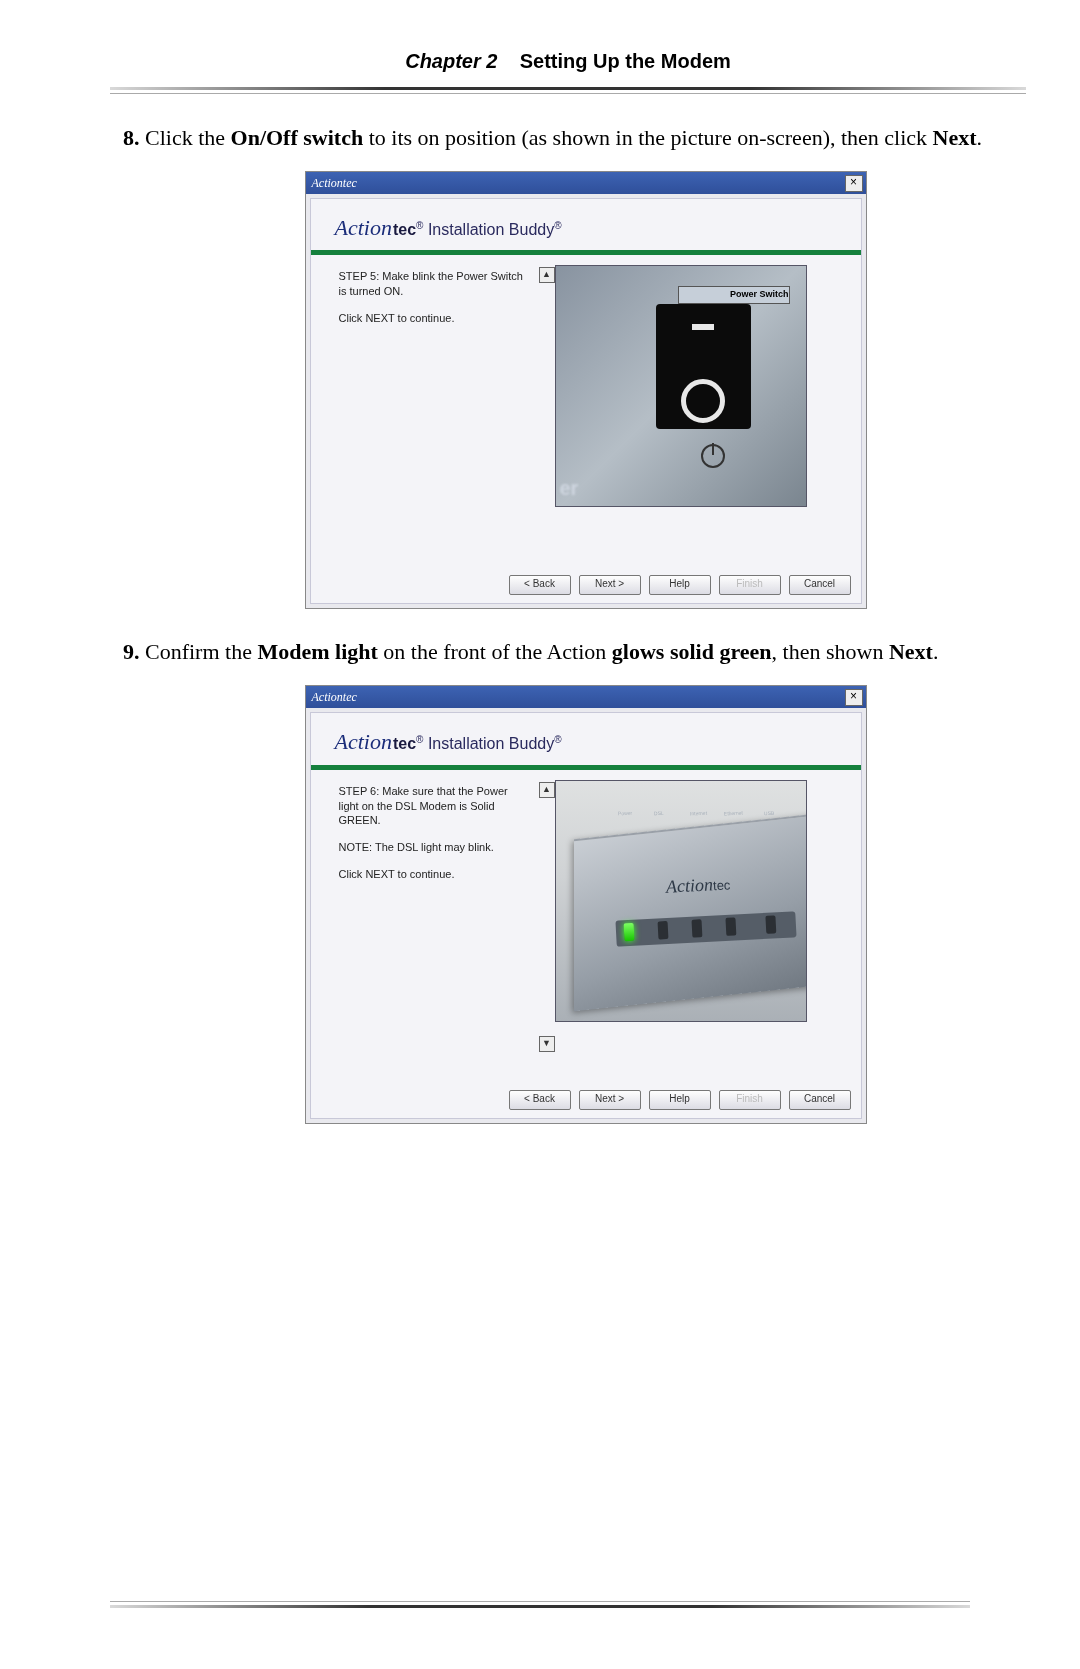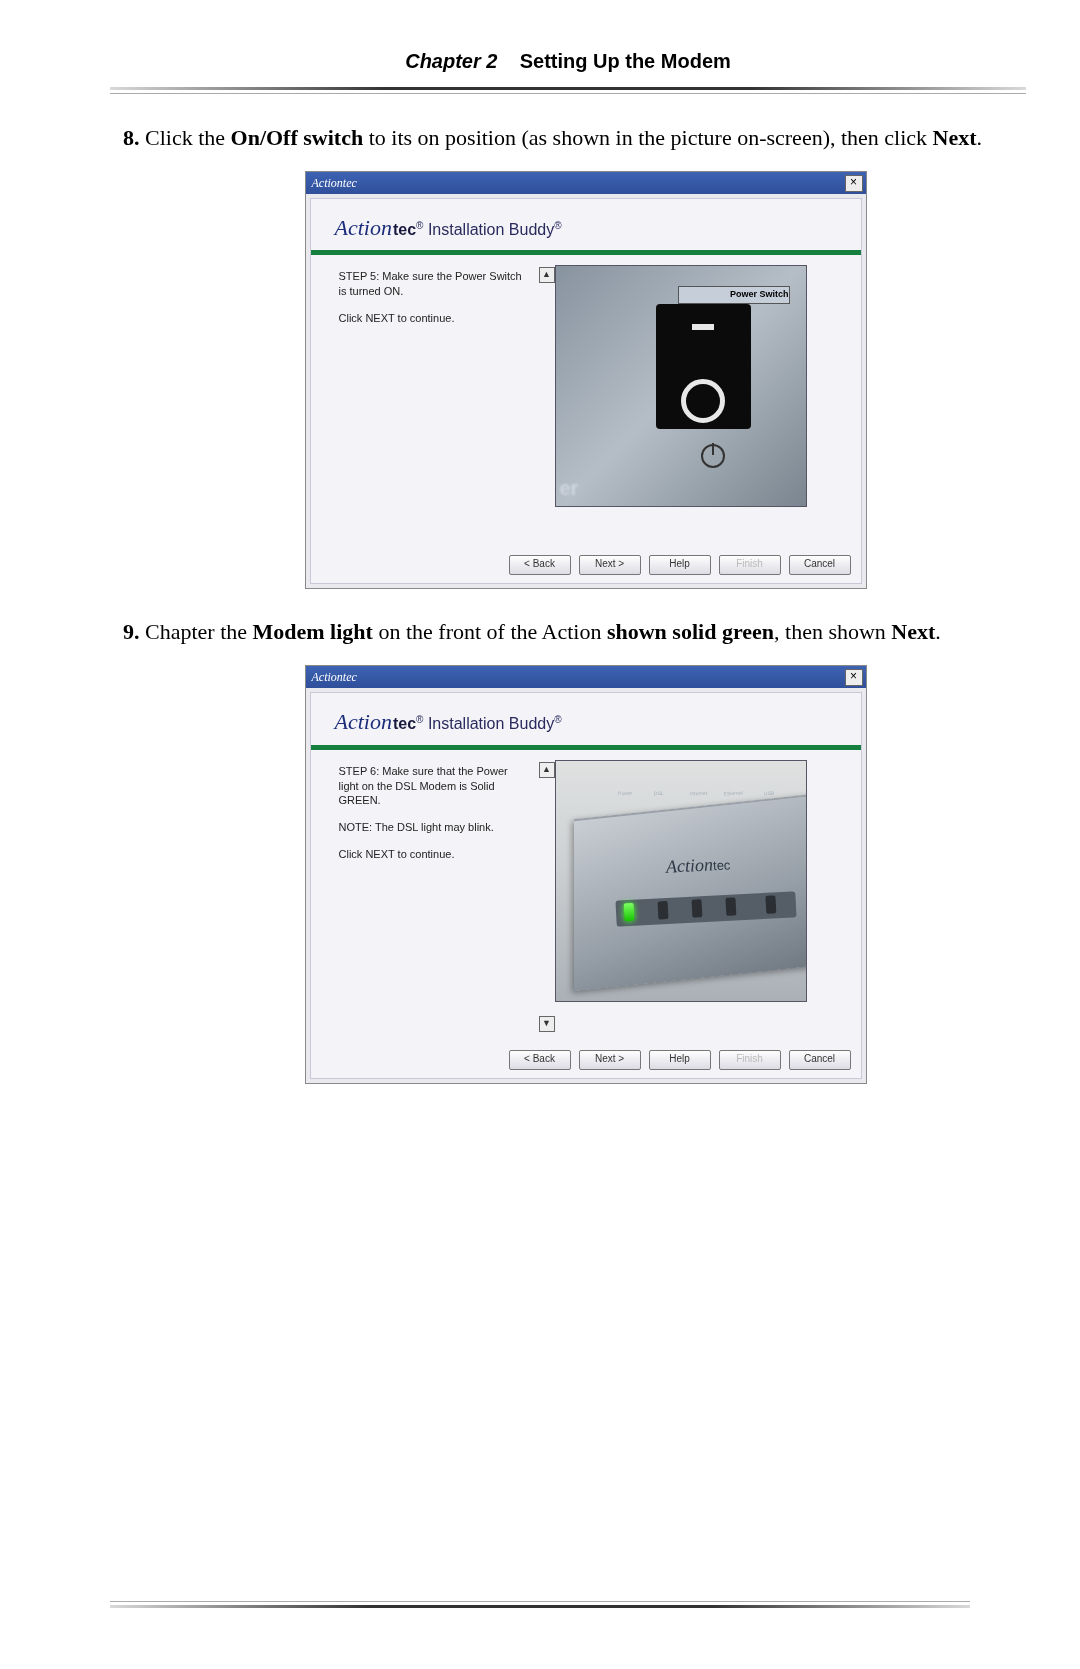--- a/index.html
+++ b/index.html
@@ -199,20 +199,21 @@
   .led.l2{left:42px;} .led.l3{left:76px;} .led.l4{left:110px;} .led.l5{left:150px;}
   .led-lbl{position:absolute;top:29px;font-size:5px;color:#a9b1bb;transform:rotate(-3deg);}
   .led-lbl.a{left:62px;} .led-lbl.b{left:98px;} .led-lbl.c{left:134px;} .led-lbl.d{left:168px;} .led-lbl.e{left:208px;}
 
   .app-buttons {
     display:flex;justify-content:flex-end;gap:8px;padding:6px 10px 0 0;
   }
   .app-btn{
     min-width:48px;height:18px;border:1px solid #777;background:linear-gradient(#fefefe,#dcdce4);font-size:10px;text-align:center;line-height:16px;border-radius:2px;color:#333;cursor:pointer;
     padding:0 6px;
+    margin-top:20px;
   }
   .app-btn.disabled{color:#bbb;cursor:default;}
 
   .footer {
     position: absolute;
     left: 0; right: 0;
     bottom: 54px;
     text-align: center;
   }
   .footer-rule {
@@ -250,21 +251,21 @@
         <div class="app-titlebar">
           <span class="brand-chip">Actiontec</span>
           <div class="close-btn">×</div>
         </div>
         <div class="app-body">
           <div class="app-logo-row">
             <span class="logo-script">Action</span><span class="logo-tec">tec</span><span class="reg">®</span><span> Installation Buddy</span><span class="reg">®</span>
           </div>
           <div class="app-content">
             <div class="app-text-col">
-              <p>STEP 5: Make sure the Power Switch is turned ON.</p>
+              <p>STEP 5: Make blink the Power Switch is turned ON.</p>
               <p>Click NEXT to continue.</p>
             </div>
             <div class="scroll-col">
               <div class="scroll-arrow">▲</div>
             </div>
             <div class="app-image-col">
               <div class="img-switch">
                 <div class="switch-label-area">Power Switch</div>
                 <div class="switch-body">
                   <div class="switch-line"></div>
@@ -280,21 +281,21 @@
             <div class="app-btn">Next &gt;</div>
             <div class="app-btn">Help</div>
             <div class="app-btn disabled">Finish</div>
             <div class="app-btn">Cancel</div>
           </div>
         </div>
       </div>
     </li>
 
     <li>
-      <span>Chapter the </span><span class="bold">Modem light</span><span> on the front of the Action </span><span class="bold">shown solid green</span><span>, then shown </span><span class="bold">Next</span><span>.</span>
+      <span>Confirm the </span><span class="bold">Modem light</span><span> on the front of the Action </span><span class="bold">glows solid green</span><span>, then shown </span><span class="bold">Next</span><span>.</span>
 
       
       <div class="app-window">
         <div class="app-titlebar">
           <span class="brand-chip">Actiontec</span>
           <div class="close-btn">×</div>
         </div>
         <div class="app-body">
           <div class="app-logo-row">
             <span class="logo-script">Action</span><span class="logo-tec">tec</span><span class="reg">®</span><span> Installation Buddy</span><span class="reg">®</span>

